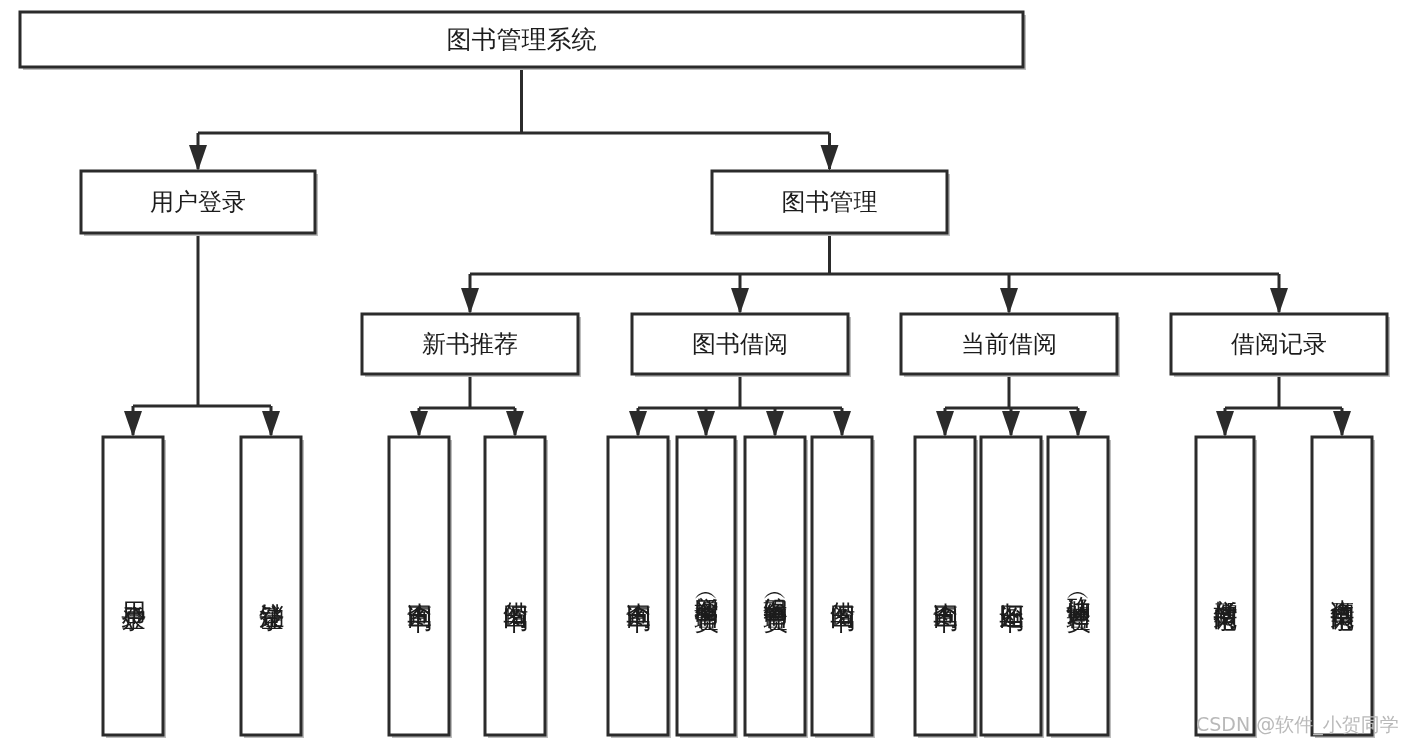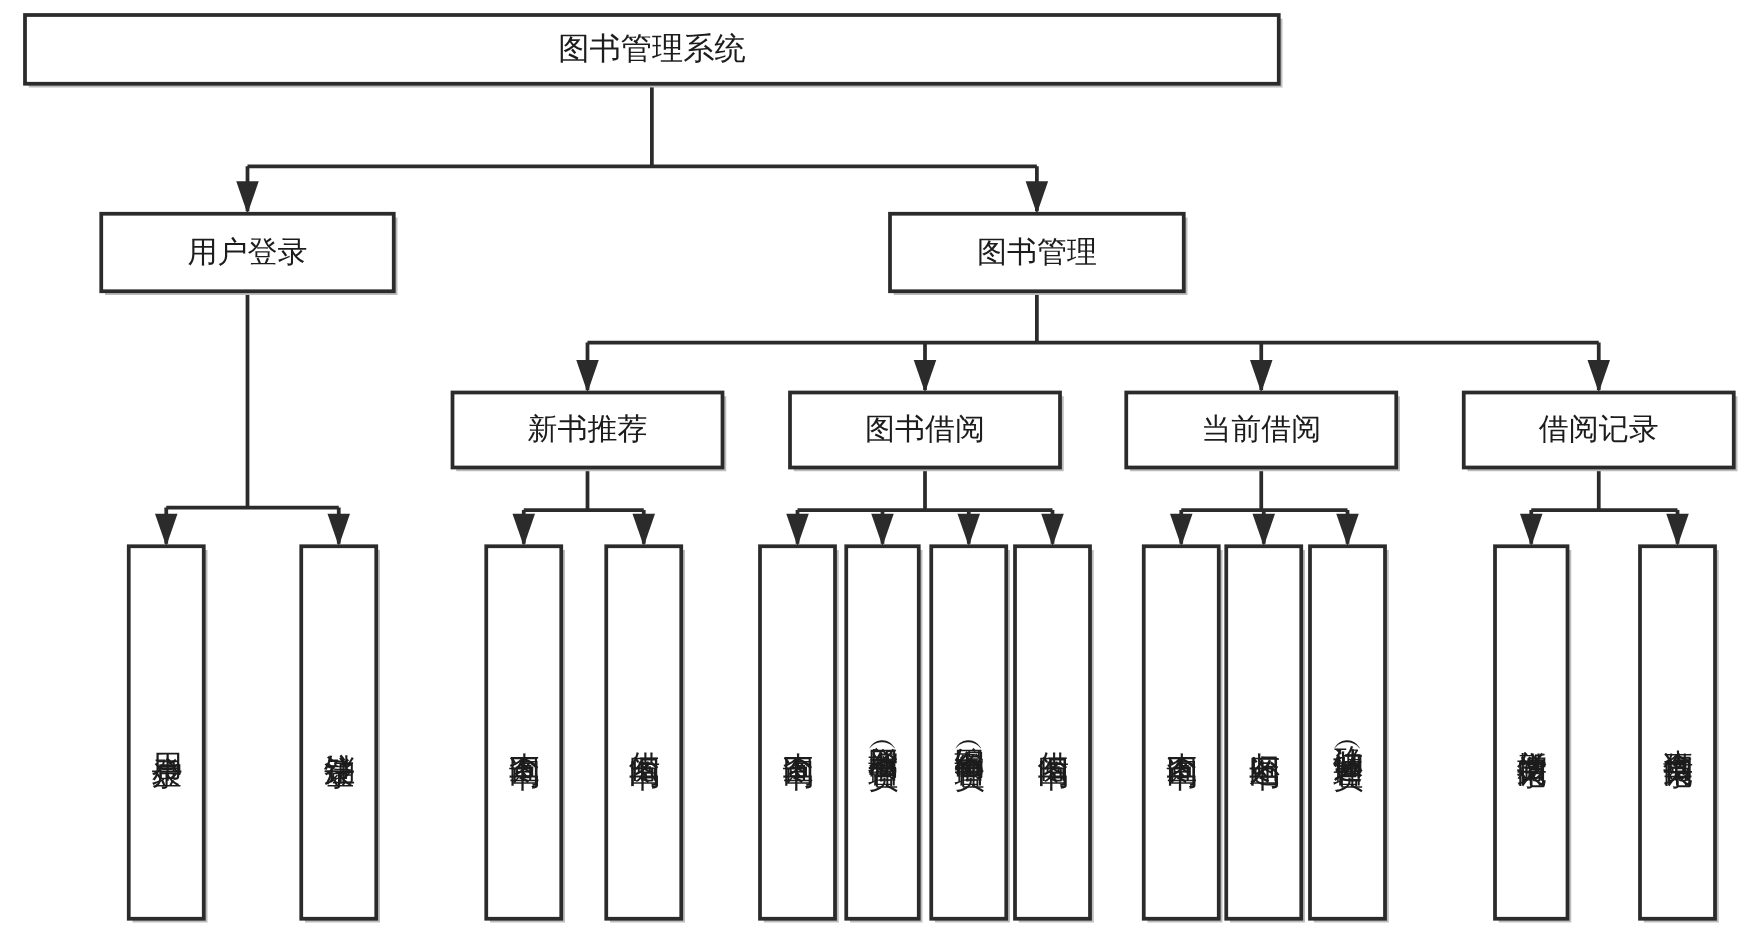--- a/index.html
+++ b/index.html
@@ -257,14 +257,15 @@
         <span class="leaf-label" style="font-size: 24px;">确认归还（管理员）</span>
       </div>
       <div class="leaf-label-wrap" style="left: 1196px; top: 437px; width: 58px; height: 298px;">
         <span class="leaf-label" style="font-size: 24px;">新增借阅记录</span>
       </div>
       <div class="leaf-label-wrap" style="left: 1312px; top: 437px; width: 60px; height: 298px;">
         <span class="leaf-label" style="font-size: 24px;">查询借阅记录</span>
       </div>
     </div>
 
+  <div class="watermark" style="left: 1196px; top: 712px;">CSDN @软件_小贺同学</div>
 
 </div>
 
 </body></html>

